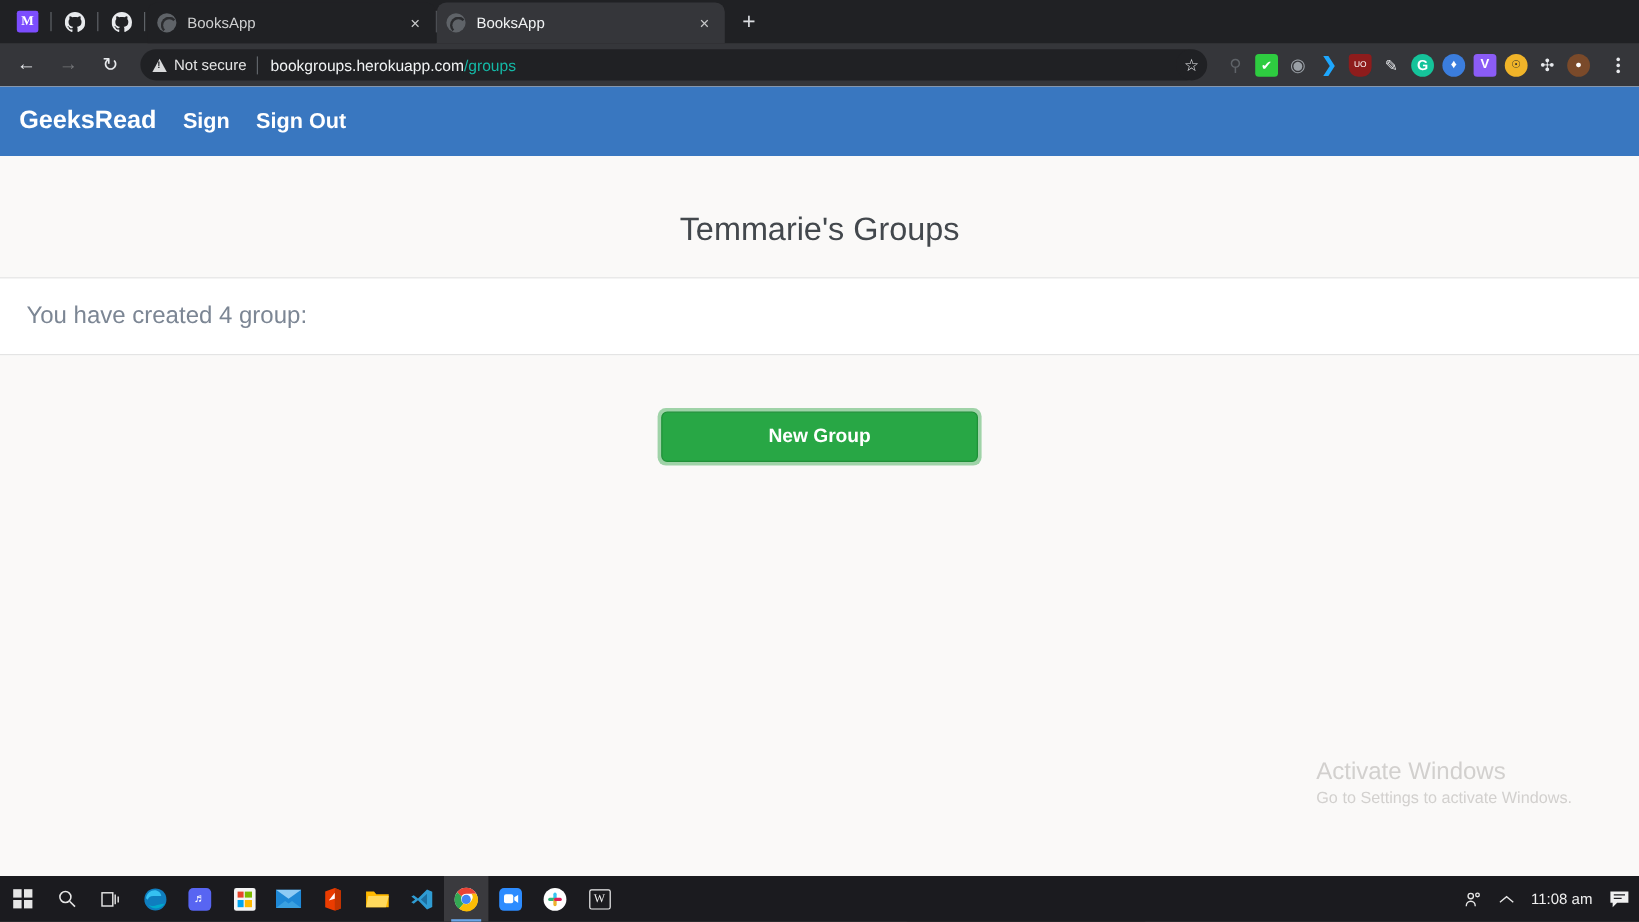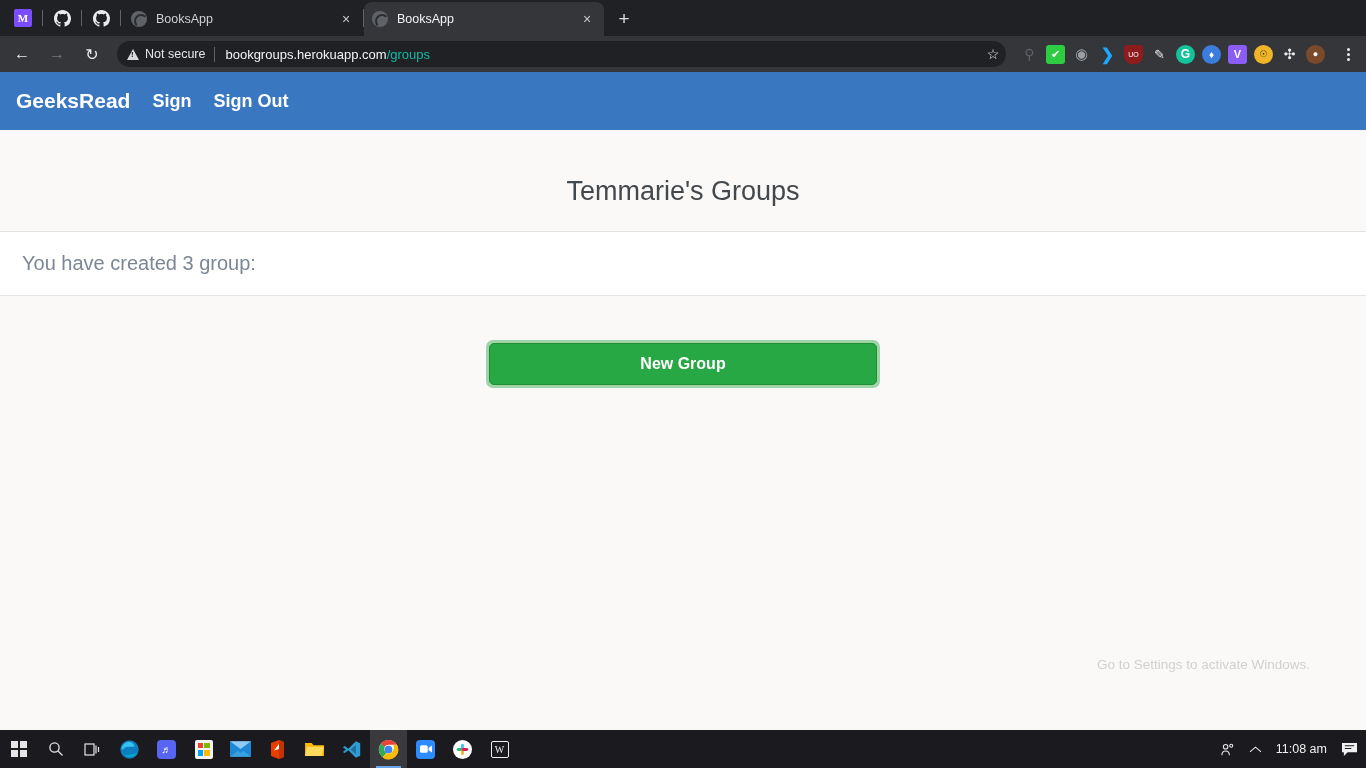--- a/index.html
+++ b/index.html
@@ -62,21 +62,21 @@
   .card-wrap { display:flex; justify-content:center; margin-top: 35px; }
   .card { width: 1110px; border: 1px solid #e3e3e3; border-radius: 4px; background: #fff; }
   .card-body { padding: 22px 16px 24px; text-align: center; }
   .card-title { font-size: 23px; color: #6b7683; font-weight: normal; margin-bottom: 16px; }
   .card-sub { font-size: 14px; color: #5b6670; }
   .card-sub b { font-weight: bold; }
   .card-footer { border-top: 1px solid #e3e3e3; background: #f6f6f6; text-align: center; padding: 13px 10px; font-size: 12.5px; color: #7d868f; border-radius: 0 0 4px 4px;}
 
   .btn-wrap { display: flex; justify-content: center; margin-top: 44px; }
   .btn-focus { padding: 3px; border-radius: 7px; background: #9fd3a8; }
-  .btn-new { background: #28a745; color: #fff; font-size: 16px; font-weight: bold; padding: 11px 0; width: 388px; text-align: center; border: 1px solid #1f9038; border-radius: 5px; }
+  .btn-new { background: #28a745; color: #fff; font-size: 16px; font-weight: bold; padding: 11px 0; width: 264px; text-align: center; border: 1px solid #1f9038; border-radius: 5px; }
 
   .watermark { position: absolute; right: 56px; bottom: 58px; text-align: left; }
   .wm1 { font-size: 20px; color: #d2d0ce; line-height: 1.35; }
   .wm2 { font-size: 13.5px; color: #d2d0ce; }
 
   
   .peek { position:absolute; left:755px; bottom:0px; width:200px; height:10px; background:#2b2b2b; border:1px solid #4a4a4a; border-bottom:none; border-radius:7px 7px 0 0; }
 
   
   .taskbar { position:absolute; left:0; bottom:0; width:1366px; height:38px; background:#1b1b1f; display:flex; align-items:center; }
@@ -168,31 +168,32 @@
 
     <div class="navbar">
       <span class="brand">GeeksRead</span>
       <span class="navlink">Sign</span>
       <span class="navlink">Sign Out</span>
     </div>
 
     <h1 class="page-title">Temmarie's Groups</h1>
 
     <div class="alert">
-      <span class="alert-text">You have created 3 group:</span>
+      <span class="alert-text">You have created 4 group:</span>
     </div>
 
 
     <div class="btn-wrap">
       <div class="btn-focus">
         <div class="btn-new">New Group</div>
       </div>
     </div>
 
     <div class="watermark">
+      <div class="wm1">Activate Windows</div>
       <div class="wm2">Go to Settings to activate Windows.</div>
     </div>
   </div>
 </div>
 
 <div class="peek"></div>
 
 <div class="taskbar">
   <div class="tb-left">
     <div class="tb-item">

